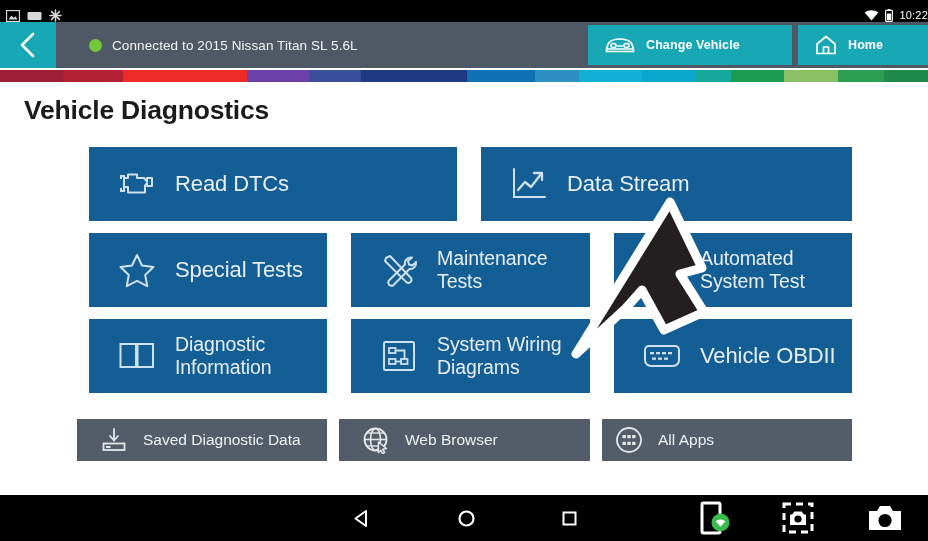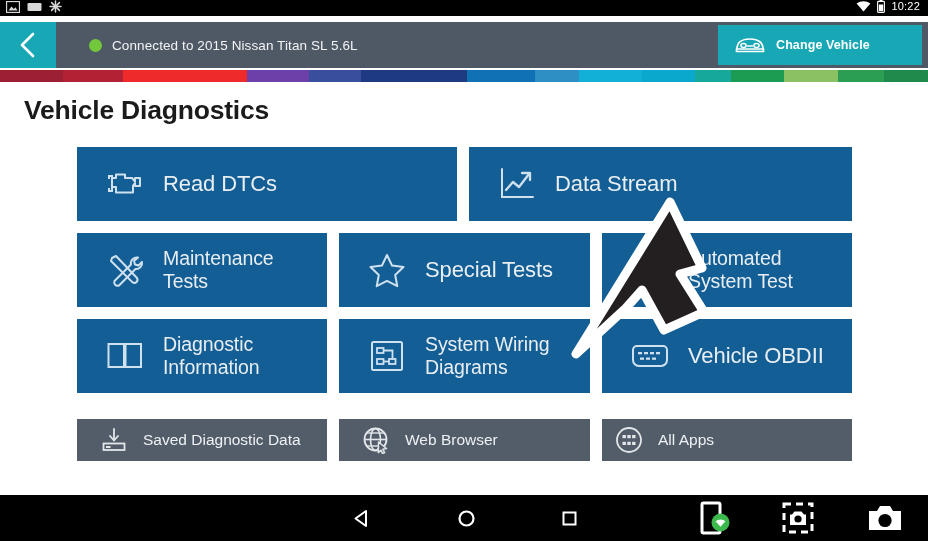--- a/index.html
+++ b/index.html
@@ -19,26 +19,26 @@
     width: 928px;
     height: 541px;
     background: #ffffff;
   }
 
   
   .statusbar {
     position: absolute;
     top: 0; left: 0;
     width: 928px;
-    height: 16px;
+    height: 22px;
     background: #000000;
     display: flex;
-    align-items: flex-start;
+    align-items: flex-end;
     box-sizing: border-box;
-    padding: 0 8px 0 6px;
+    padding: 0 0 0 6px;
   }
   .sb-left {
     display: flex;
     align-items: center;
     gap: 7px;
   }
   .sb-right {
     margin-left: auto;
     display: flex;
     align-items: center;
@@ -89,21 +89,20 @@
     color: #f2f4f5;
     font-size: 13.5px;
     letter-spacing: 0.1px;
     white-space: nowrap;
   }
   .hdr-actions {
     margin-left: auto;
     display: flex;
     align-items: center;
     gap: 6px;
-    padding-right: 6px;
     justify-content: space-between;
   }
   .hdr-btn {
     height: 40px;
     background: #18a7b5;
     display: flex;
     align-items: center;
     gap: 10px;
     padding: 0 16px;
     cursor: pointer;
@@ -162,20 +161,21 @@
   .tile {
     background: #135e95;
     height: 74px;
     display: flex;
     align-items: center;
     gap: 16px;
     padding-left: 26px;
     box-sizing: border-box;
     cursor: pointer;
     position: relative;
+    margin-left: 12px;
   }
   .tile .tile-icon {
     flex: none;
     display: flex;
     align-items: center;
     justify-content: center;
     width: 44px;
   }
   .tile .tile-label {
     color: #e9eef3;
@@ -316,20 +316,27 @@
       <div class="hdr-btn" id="change-vehicle-button">
         <svg width="32" height="22" viewBox="0 0 32 22">
           <path d="M3 15 C3 9 7 5 16 5 C25 5 29 9 29 15" fill="none" stroke="#ffffff" stroke-width="1.7" stroke-linecap="round"></path>
           <path d="M2.5 15 L29.5 15 L29.5 17.5 L2.5 17.5 Z" fill="none" stroke="#ffffff" stroke-width="1.7" stroke-linejoin="round"></path>
           <ellipse cx="9.5" cy="11.5" rx="2.6" ry="2" fill="none" stroke="#ffffff" stroke-width="1.5"></ellipse>
           <ellipse cx="22.5" cy="11.5" rx="2.6" ry="2" fill="none" stroke="#ffffff" stroke-width="1.5"></ellipse>
           <line x1="13.5" y1="12" x2="18.5" y2="12" stroke="#ffffff" stroke-width="1.5" stroke-linecap="round"></line>
         </svg>
         <span class="lbl">Change Vehicle</span>
       </div>
+      <div class="hdr-btn" id="home-button">
+        <svg width="24" height="24" viewBox="0 0 24 24">
+          <path d="M3 11 L12 3.5 L21 11 L21 20.5 L3 20.5 Z" fill="none" stroke="#ffffff" stroke-width="1.7" stroke-linejoin="round"></path>
+          <path d="M9.5 20.5 L9.5 14 L14.5 14 L14.5 20.5" fill="none" stroke="#ffffff" stroke-width="1.7" stroke-linejoin="round"></path>
+        </svg>
+        <span class="lbl">Home</span>
+      </div>
     </div>
   </div>
 
   <div class="stripe" id="color-stripe">
       <div style="background: rgb(156, 31, 51); width: 6.80529%;"></div>
       <div style="background: rgb(178, 34, 52); width: 6.42722%;"></div>
       <div style="background: rgb(238, 42, 42); width: 13.4215%;"></div>
       <div style="background: rgb(108, 64, 168); width: 6.61626%;"></div>
       <div style="background: rgb(58, 78, 158); width: 5.67108%;"></div>
       <div style="background: rgb(30, 59, 130); width: 11.3422%;"></div>
@@ -366,38 +373,38 @@
               <polyline points="5,3 5,31 36,31" fill="none" stroke="#cfe0ef" stroke-width="2" stroke-linecap="round"></polyline>
               <polyline points="9,24 16,16 22,21 32,8" fill="none" stroke="#cfe0ef" stroke-width="2.3" stroke-linecap="round" stroke-linejoin="round"></polyline>
               <polyline points="25,7 33,7 33,14" fill="none" stroke="#cfe0ef" stroke-width="2.3" stroke-linecap="round" stroke-linejoin="round"></polyline>
             </svg>
           </span>
           <span class="tile-label">Data Stream</span>
         </div>
       </div>
 
       <div class="row row-2">
+        <div class="tile">
+          <span class="tile-icon">
+            <svg width="38" height="36" viewBox="0 0 38 36">
+              <path d="M19 3 L24 13.5 L35.5 15 L27.2 23 L29.3 34.2 L19 28.9 L8.7 34.2 L10.8 23 L2.5 15 L14 13.5 Z" fill="none" stroke="#cfe0ef" stroke-width="2" stroke-linejoin="round"></path>
+            </svg>
+          </span>
+          <span class="tile-label">Special Tests</span>
+        </div>
         <div class="tile two-line">
           <span class="tile-icon">
             <svg width="38" height="38" viewBox="0 0 38 38">
               <path d="M6 7 L10 5 L31 27 A3.2 3.2 0 0 1 26.6 31.4 L5 10 Z" fill="none" stroke="#cfe0ef" stroke-width="2" stroke-linejoin="round"></path>
               <path d="M32 6.5 A6 6 0 0 0 25 13.5 L8.5 30 A3.4 3.4 0 0 0 13 34.5 L29.5 18
                        A6 6 0 0 0 36 11 L32.5 14.5 L29 13.5 L28 10 Z" fill="none" stroke="#cfe0ef" stroke-width="2" stroke-linejoin="round"></path>
             </svg>
           </span>
           <span class="tile-label" style="white-space:pre-line">Maintenance
 Tests</span>
-        </div>
-        <div class="tile">
-          <span class="tile-icon">
-            <svg width="38" height="36" viewBox="0 0 38 36">
-              <path d="M19 3 L24 13.5 L35.5 15 L27.2 23 L29.3 34.2 L19 28.9 L8.7 34.2 L10.8 23 L2.5 15 L14 13.5 Z" fill="none" stroke="#cfe0ef" stroke-width="2" stroke-linejoin="round"></path>
-            </svg>
-          </span>
-          <span class="tile-label">Special Tests</span>
         </div>
         <div class="tile two-line">
           <span class="tile-icon">
             <svg width="38" height="38" viewBox="0 0 38 38">
               <rect x="4" y="4" width="30" height="30" rx="2" fill="none" stroke="#cfe0ef" stroke-width="2"></rect>
               <polyline points="10,19 16,25 28,11" fill="none" stroke="#cfe0ef" stroke-width="2.4" stroke-linecap="round" stroke-linejoin="round"></polyline>
             </svg>
           </span>
           <span class="tile-label" style="white-space:pre-line">Automated
 System Test</span>

